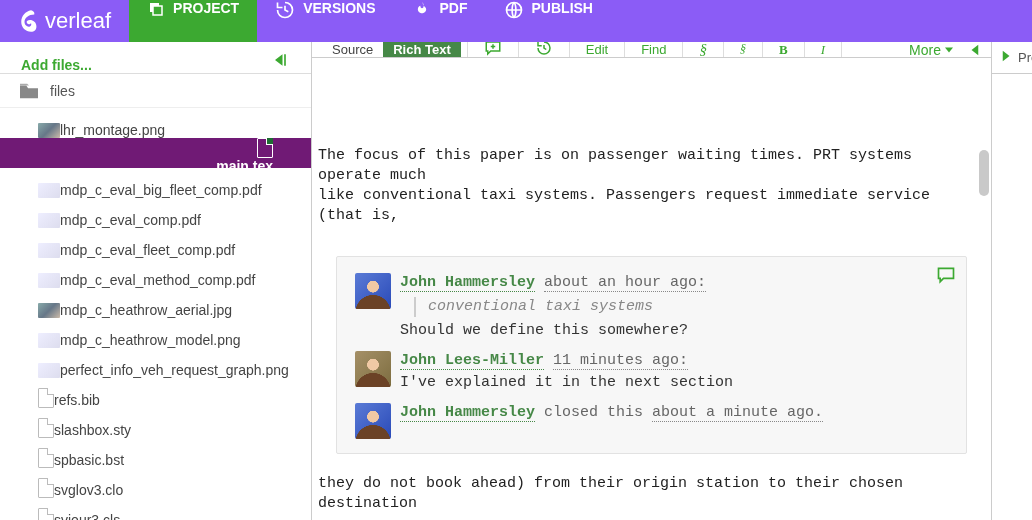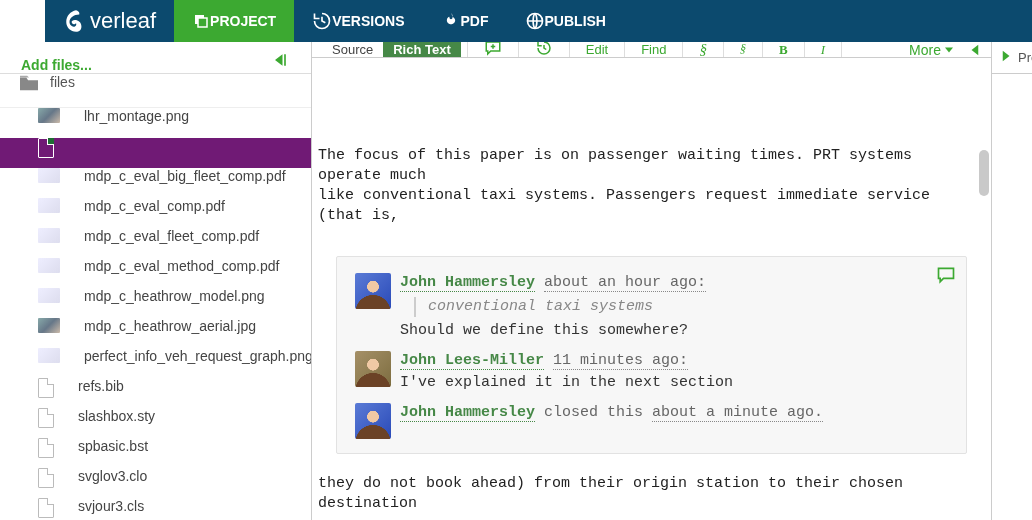--- a/index.html
+++ b/index.html
@@ -1,32 +1,32 @@
 <!DOCTYPE html>
 <html><head>
 <meta charset="utf-8">
 <style>
 * { margin: 0; padding: 0; box-sizing: border-box; }
 body { font-family: -apple-system, "Segoe UI", Helvetica, Arial, sans-serif; font-size: 14px; overflow: hidden; background: #fff; width: 1032px; height: 520px; color: #333; }
-.topbar { height: 42px; background: #0c4a6e; display: flex; align-items: stretch; margin-left: 45px; }
+.topbar { height: 42px; background: #8b5cf6; display: flex; align-items: stretch; }
 .logo { display:flex; align-items:center; padding: 0 18px; color:#fff; font-size:22px; font-weight:300; }
 .logo svg { margin-right:1px; }
-.topbtn { display:flex; align-items:center; padding: 0 18px; color:#fff; font-weight:700; font-size:14px; cursor:pointer; }
+.topbtn { display:flex; align-items:flex-start; gap:8px; padding: 0 18px; color:#fff; font-weight:700; font-size:14px; cursor:pointer; }
 .topbtn svg { fill:#fff; }
 .topbtn.project { background:#3ca931; }
 .wrap { display:flex; height:calc(100% - 42px); }
 
 .sidebar { width:312px; min-width:312px; border-right:1px solid #ccc; display:flex; flex-direction:column; background:#fff; }
 .side-head { display:flex; align-items:flex-end; height:32px; border-bottom:1px solid #ddd; padding: 0 21px; }
 .addfiles { color:#3ca931; font-weight:700; cursor:pointer; }
 .side-head-spacer { flex:1; }
 .side-head .up { color:#3ca931; }
-.folder-row { display:flex; align-items:flex-start; gap:10px; height:34px; padding: 0 18px; border-bottom:1px solid #eee; color:#555; }
+.folder-row { display:flex; align-items:center; gap:10px; height:34px; padding: 0 18px; border-bottom:1px solid #eee; color:#555; }
 .filelist { flex:1; overflow-y:auto; }
-.filerow { display:flex; align-items:flex-start; gap:24px; height:30px; padding: 0 38px; color:#444; cursor:pointer; }
+.filerow { display:flex; align-items:flex-end; gap:0; height:30px; padding: 0 38px; color:#444; cursor:pointer; }
 .filerow.active { background:#701a75; color:#fff; font-weight:700;flex-direction:column; }
 .thumb { width:22px; height:15px; background:linear-gradient(135deg,#8aa,#678,#cba); border-radius:1px; flex-shrink:0; }
 .thumb.light { background:linear-gradient(135deg,#eef,#dde); }
 .docicon { width:16px; height:20px; border:1px solid #bbb; border-radius:1px; position:relative; flex-shrink:0; }
 .docicon::before { content:""; position:absolute; right:-1px; top:-1px; width:6px; height:6px; background:#fff; border-left:1px solid #bbb; border-bottom:1px solid #bbb; }
 .docicon.active { border-color:#fff; }
 .docicon.active::before { background:#1f6d33; border-color:#fff; }
 .chevbox { width:18px; height:18px; border:1px solid #fff; display:flex; align-items:center; justify-content:center; margin-left:4px; }
 
 .editor { flex:1; display:flex; flex-direction:column; min-width:0; border-right:1px solid #ccc; }
@@ -148,26 +148,26 @@
         </div>
         <div class="filerow">
           <div class="thumb light"></div>
           <span>mdp_c_eval_fleet_comp.pdf</span>
         </div>
         <div class="filerow">
           <div class="thumb light"></div>
           <span>mdp_c_eval_method_comp.pdf</span>
         </div>
         <div class="filerow">
-          <div class="thumb light"></div>
-          <span>mdp_c_heathrow_model.png</span>
-        </div>
-        <div class="filerow">
           <div class="thumb"></div>
           <span>mdp_c_heathrow_aerial.jpg</span>
+        </div>
+        <div class="filerow">
+          <div class="thumb light"></div>
+          <span>mdp_c_heathrow_model.png</span>
         </div>
         <div class="filerow">
           <div class="thumb light"></div>
           <span>perfect_info_veh_request_graph.png</span>
         </div>
         <div class="filerow">
           <div class="docicon"></div>
           <span>refs.bib</span>
         </div>
         <div class="filerow">

